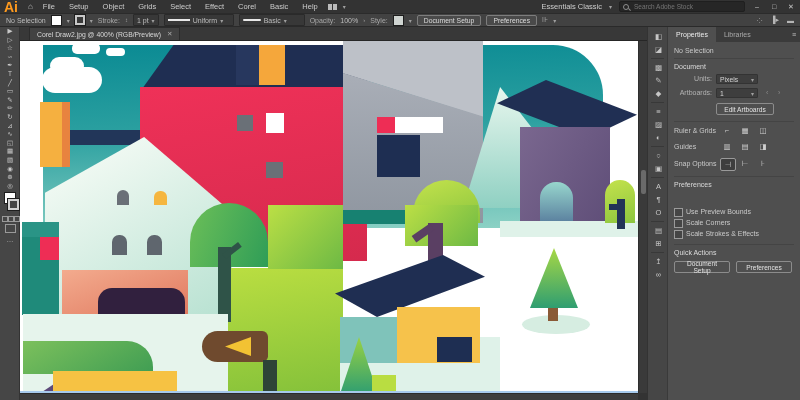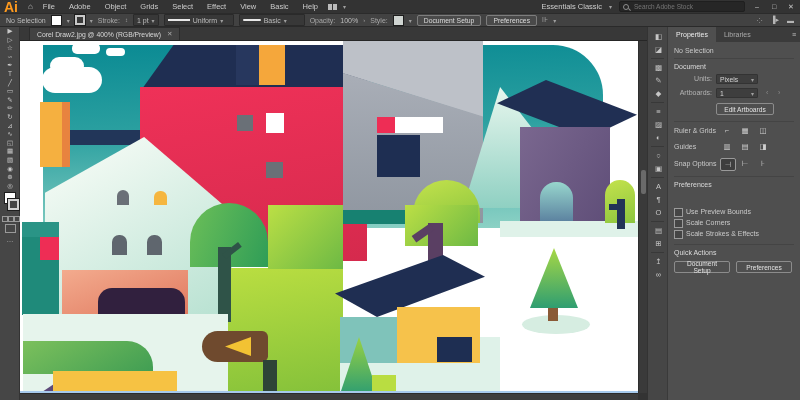--- a/index.html
+++ b/index.html
@@ -142,26 +142,26 @@
   
   #statusbar{left:20px;top:393px;width:618px;height:7px;background:#3d3d3d;border-top:1px solid #2b2b2b;box-sizing:border-box;}
 </style>
 </head>
 <body>
 
 <div id="titlebar" class="abs">
   <span id="ai-logo">Ai</span>
   <span id="home-ic">⌂</span>
   <span class="menu">File</span>
-  <span class="menu">Adobe</span>
+  <span class="menu">Setup</span>
   <span class="menu">Object</span>
   <span class="menu">Grids</span>
   <span class="menu">Select</span>
   <span class="menu">Effect</span>
-  <span class="menu">View</span>
+  <span class="menu">Corel</span>
   <span class="menu">Basic</span>
   <span class="menu">Help</span>
   <span id="ws-grid"></span>
   <span class="chev">▾</span>
   <div id="tb-right">
     <span class="ws-label">Essentials Classic</span>
     <span class="chev">▾</span>
     <div id="searchbox">
       <span id="mag"></span>
       <input id="search-input" placeholder="Search Adobe Stock" style="">

